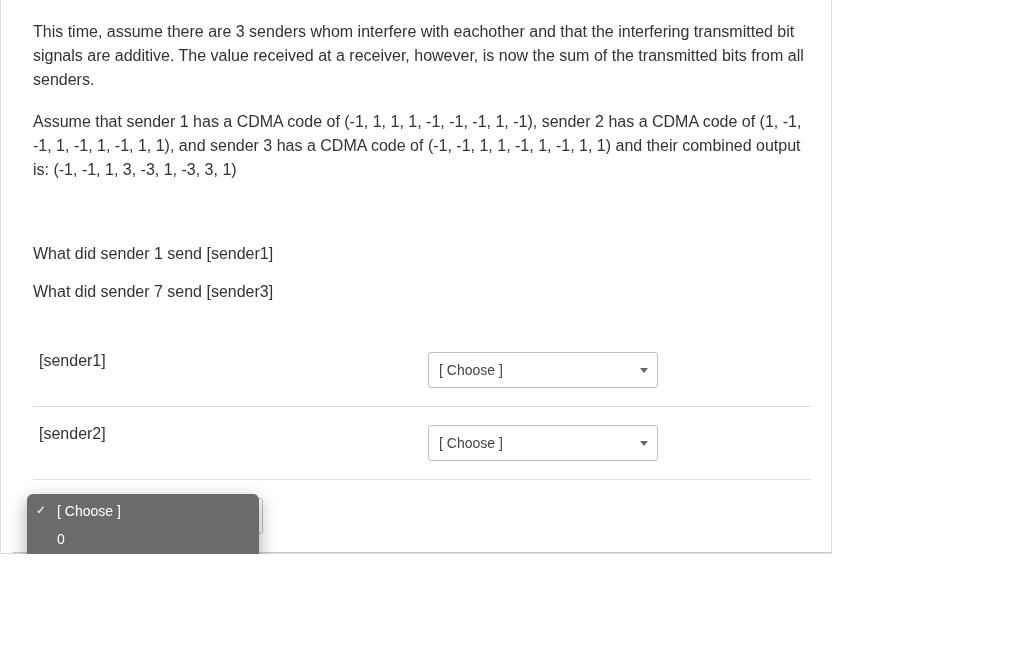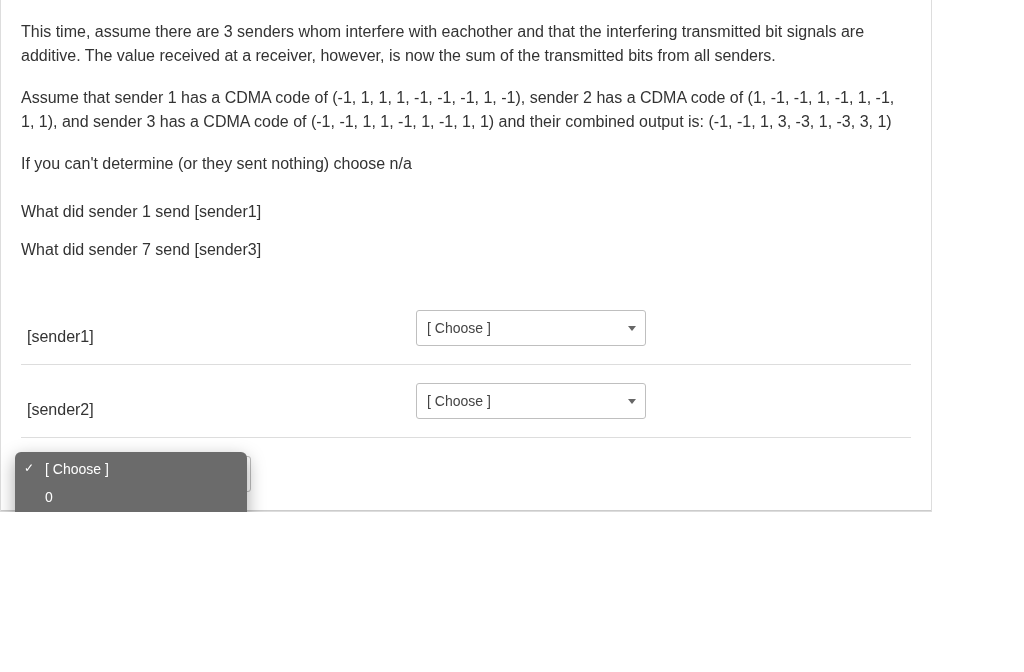--- a/index.html
+++ b/index.html
@@ -7,44 +7,44 @@
     margin: 0;
     padding: 0;
     font-family: "Helvetica Neue", Helvetica, Arial, sans-serif;
     font-size: 16px;
     color: #2d2d2d;
     background: #fff;
   }
   .container {
     border: 1px solid #ddd;
     border-top: none;
-    padding: 20px 20px 0 20px;
+    padding: 20px 20px 0 32px;
     margin: 0;
-    width: 932px;
+    width: 832px;
     position: relative;
   }
   .prompt-block p {
     margin: 0 0 18px 0;
     line-height: 1.5;
     color: #333;
   }
   .questions {
-    margin-top: 24px;
+    margin-top: 60px;
   }
   .questions p {
     margin: 0 0 14px 0;
     line-height: 1.5;
     color: #333;
   }
   .answer-rows {
     margin-top: 30px;
   }
   .answer-row {
     display: flex;
-    align-items: flex-end;
+    align-items: flex-start;
     border-top: 1px solid #ddd;
     padding: 18px 0;
     min-height: 72px;
   }
   .answer-row:first-child {
     border-top: none;
   }
   .answer-label {
     width: 395px;
     padding-left: 6px;
@@ -134,21 +134,20 @@
   }
 </style>
 </head>
 <body>
 
 <div class="container">
 
   <div class="prompt-block">
     <p>This time, assume there are 3 senders whom interfere with eachother and that the interfering transmitted bit signals are additive. The value received at a receiver, however, is now the sum of the transmitted bits from all senders.</p>
     <p>Assume that sender 1 has a CDMA code of (-1, 1, 1, 1, -1, -1, -1, 1, -1), sender 2 has a CDMA code of (1, -1, -1, 1, -1, 1, -1, 1, 1), and sender 3 has a CDMA code of (-1, -1, 1, 1, -1, 1, -1, 1, 1) and their combined output is: (-1, -1, 1, 3, -3, 1, -3, 3, 1)</p>
-    <p>If you can't determine (or they sent nothing) choose n/a</p>
   </div>
 
   <div class="questions">
     <p>What did sender 1 send [sender1]</p>
     <p>What did sender 7 send [sender3]</p>
   </div>
 
   <div class="answer-rows">
 
     <div class="answer-row">

